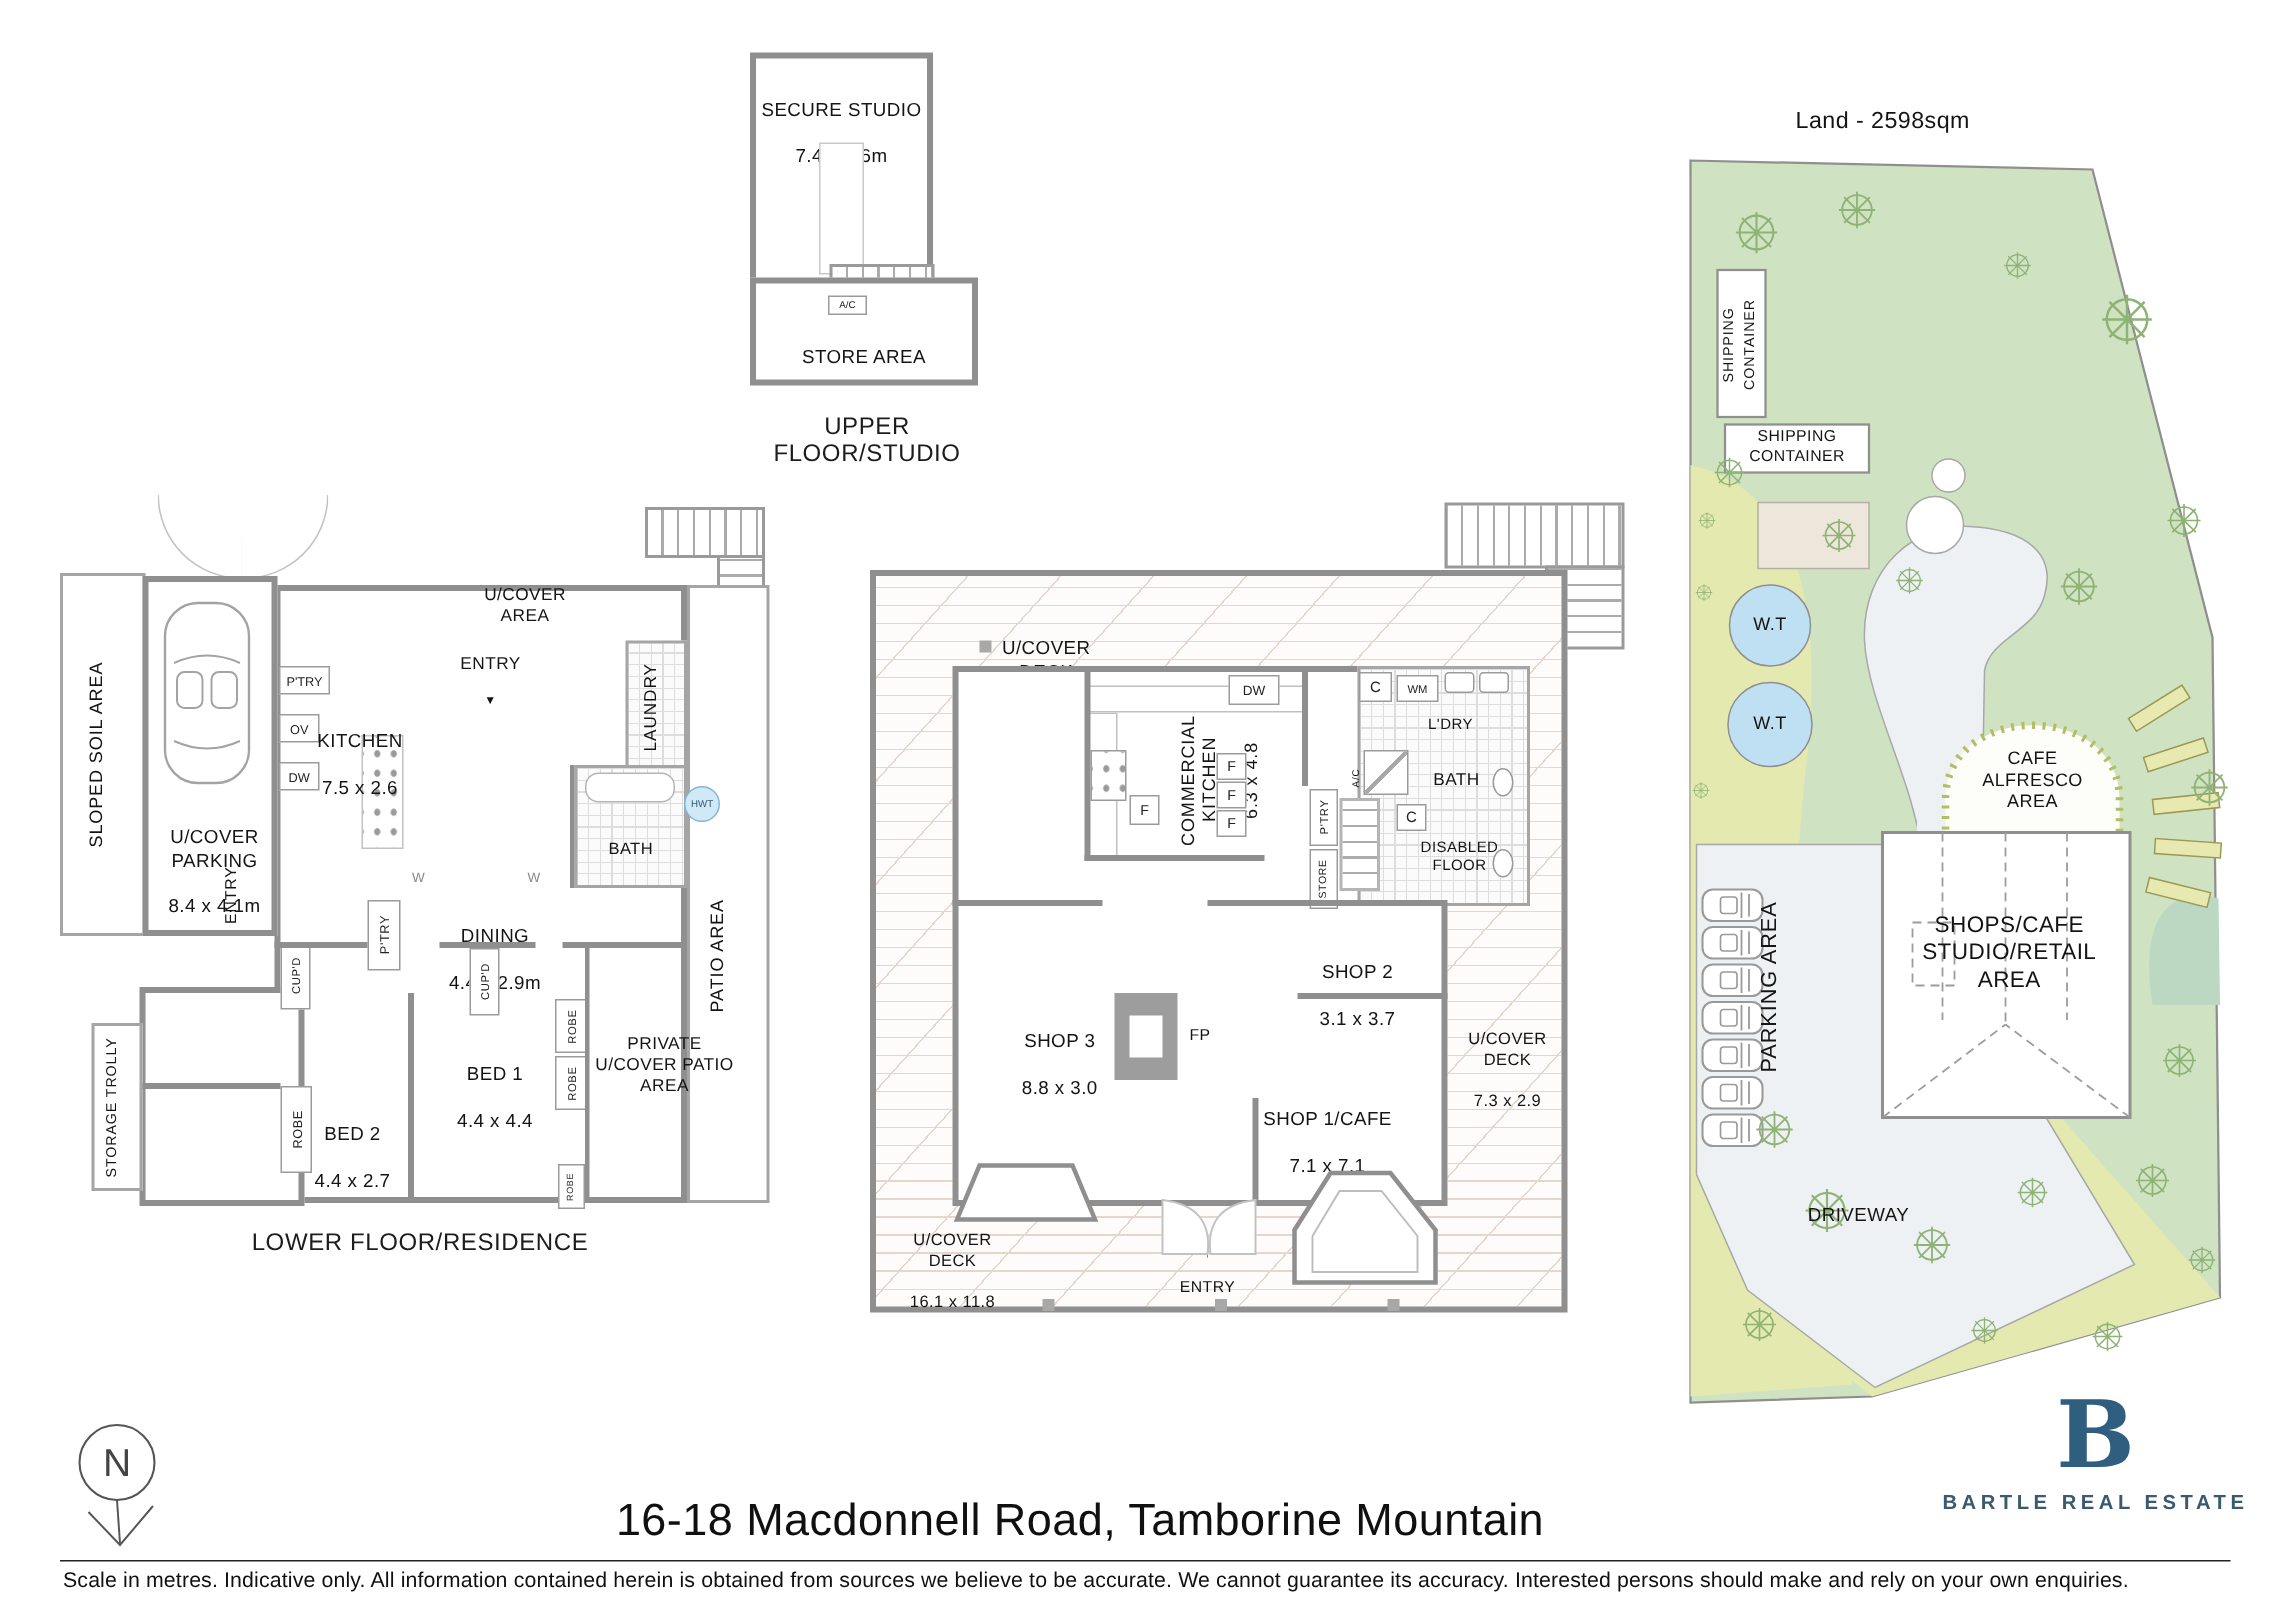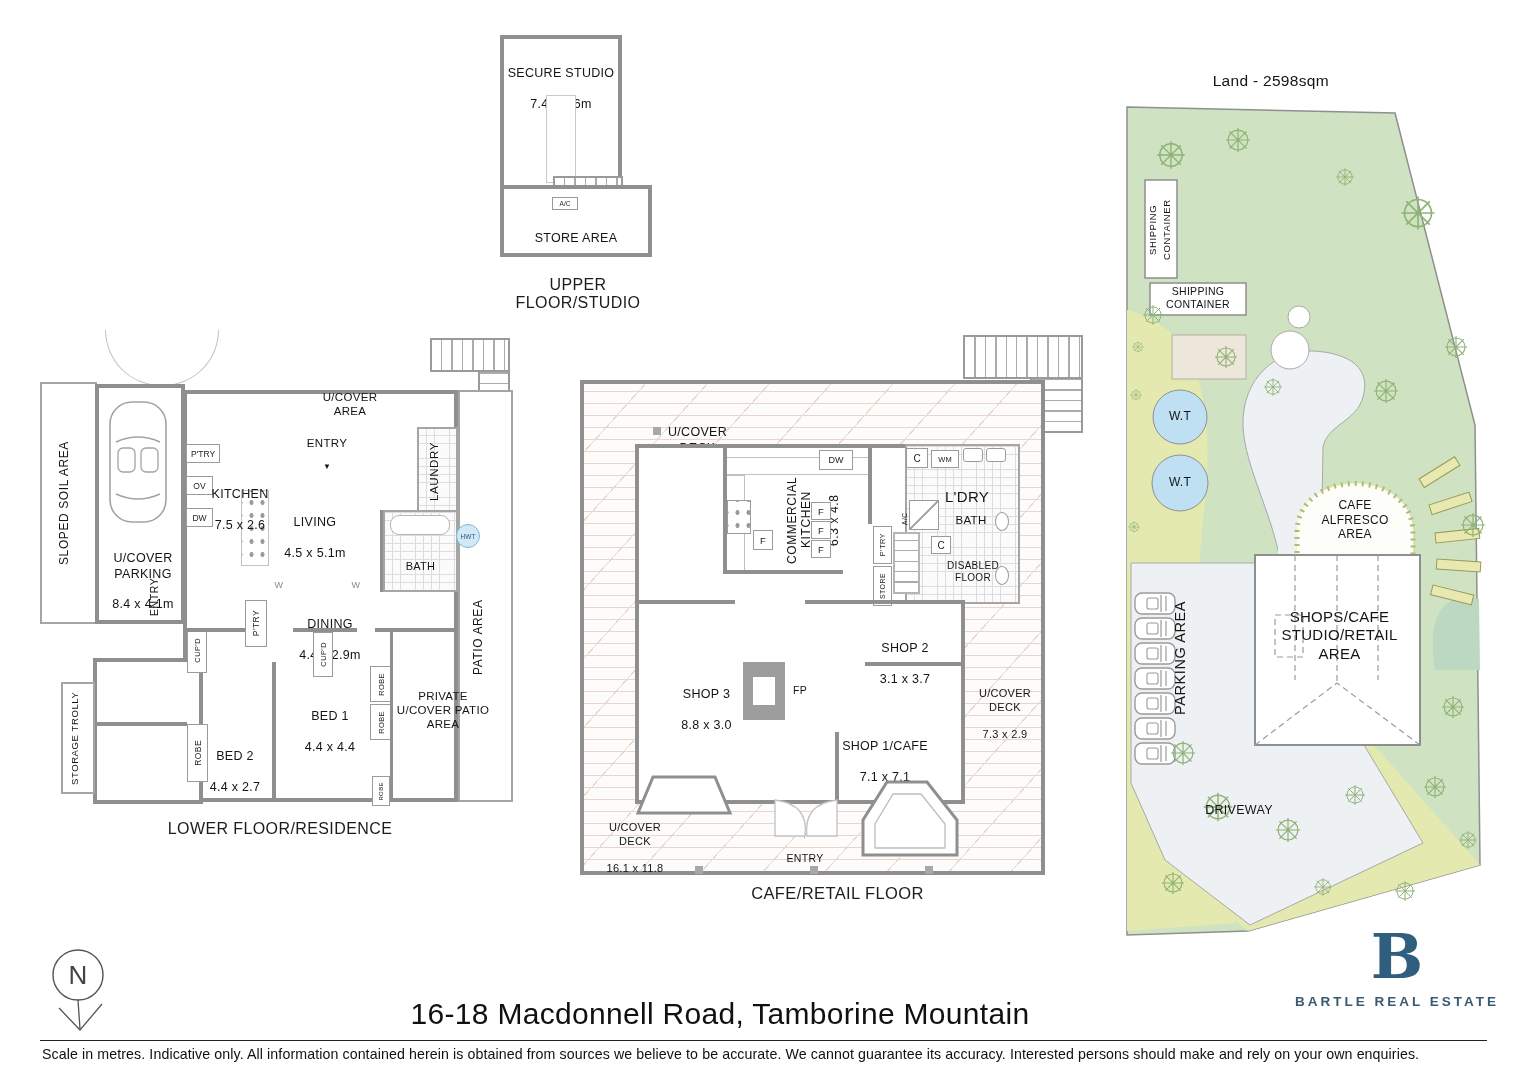--- a/index.html
+++ b/index.html
@@ -109,24 +109,20 @@
     </div>
     <div class="smallbox" style="left:151px;top:176px;width:27px;height:19px">
       <span>DW</span>
     </div>
     <div class="smallbox stove" style="left:206px;top:158px;width:28px;height:76px;border-color:#c2c2c2"></div>
     <div class="lbl" style="left:162px;top:140px;width:86px">
       <span class="nm">KITCHEN</span>
       <span class="dm">7.5 x 2.6</span>
     </div>
 
-    <div class="lbl" style="left:235px;top:168px;width:90px">
-      <span class="nm">LIVING</span>
-      <span class="dm">4.5 x 5.1m</span>
-    </div>
 
     <div class="wallbox thin tile" style="left:382px;top:95px;width:41px;height:88px"></div>
     <div class="vlbl" style="left:393px;top:105px;height:70px;font-size:11.5px">LAUNDRY</div>
     <div class="wallbox thin tile" style="left:348px;top:178px;width:75px;height:82px"></div>
     <div class="smallbox" style="left:355px;top:183px;width:60px;height:20px;border-radius:9px;border-color:#b5b5b5"></div>
     <div class="lbl" style="left:348px;top:228px;width:75px;font-size:11px">BATH</div>
     <div class="circle" style="left:421px;top:192px;width:24px;height:24px;background:#cfe9f7;border:1.5px solid #86b6d4;display:flex;align-items:center;justify-content:center;font-size:6.5px;color:#34596e">
       <span>HWT</span>
     </div>
 
@@ -231,21 +227,21 @@
     </div>
 
     <div class="smallbox" style="left:331px;top:116px;width:22px;height:20px;font-size:10px">
       <span>C</span>
     </div>
     <div class="smallbox" style="left:356px;top:118px;width:28px;height:18px;font-size:7.5px">
       <span>WM</span>
     </div>
     <div class="smallbox" style="left:388px;top:116px;width:20px;height:14px;border-radius:3px"></div>
     <div class="smallbox" style="left:411px;top:116px;width:20px;height:14px;border-radius:3px"></div>
-    <div class="lbl" style="left:352px;top:156px;width:80px;font-size:15px">L'DRY</div>
+    <div class="lbl" style="left:352px;top:146px;width:80px;font-size:10px">L'DRY</div>
     <div class="smallbox shower" style="left:334px;top:168px;width:30px;height:30px"></div>
     <div class="vlbl" style="left:326px;top:176px;height:22px;font-size:6.5px">A/C</div>
     <div class="lbl" style="left:358px;top:181px;width:76px;font-size:11.5px">BATH</div>
     <div class="toilet" style="left:420px;top:180px;width:14px;height:19px"></div>
     <div class="smallbox" style="left:356px;top:204px;width:20px;height:18px;font-size:10px">
       <span>C</span>
     </div>
     <div class="lbl" style="left:356px;top:228px;width:84px;font-size:10px">DISABLED
 FLOOR</div>
     <div class="toilet" style="left:420px;top:234px;width:14px;height:19px"></div>
@@ -298,24 +294,23 @@
     <div class="wall" style="left:260px;top:400px;width:3.5px;height:72px"></div>
 
     <svg class="abs" style="left:0;top:0" width="525" height="580" viewBox="0 0 525 580" pointer-events="none">
       <polygon points="63,481 78,445 140,445 155,481" fill="#fff" stroke="#8f8f8f" stroke-width="3"></polygon>
       <polygon points="288,523 288,488 312,450 352,450 382,488 382,523" fill="#fff" stroke="#8f8f8f" stroke-width="3"></polygon>
       <polygon points="300,516 300,492 318,462 346,462 370,492 370,516" fill="none" stroke="#bdbdbd" stroke-width="1.3"></polygon>
       <path d="M200,468 Q234,472 230,504 L200,504 Z" fill="#fff" stroke="#c2c2c2" stroke-width="1.3"></path>
       <path d="M262,468 Q228,472 232,504 L262,504 Z" fill="#fff" stroke="#c2c2c2" stroke-width="1.3"></path>
     </svg>
 
-    <div class="sec-title" style="top:552px;font-size:16.5px">CAFE/RETAIL FLOOR</div>
   </div>
 
-  <div class="lbl" style="left:1197px;top:48px;text-align:center;font-size:15.5px;line-height:1.45">
+  <div class="lbl" style="left:1197px;top:48px;text-align:left;font-size:15.5px;line-height:1.45">
     <span class="nm">Land - 2598sqm</span>
     <span class="nm">Residence - 550sqm</span>
   </div>
 
   <svg class="abs" style="left:1123px;top:95px" width="390" height="850" viewBox="0 0 390 850">
     <defs>
       <g id="tree">
         <circle r="9" fill="none" stroke="#8fb275" stroke-width="1.1"></circle>
         <path d="M0,-11 L0,11 M-11,0 L11,0 M-7.8,-7.8 L7.8,7.8 M-7.8,7.8 L7.8,-7.8" stroke="#8fb275" stroke-width="1.1" fill="none"></path>
       </g>

